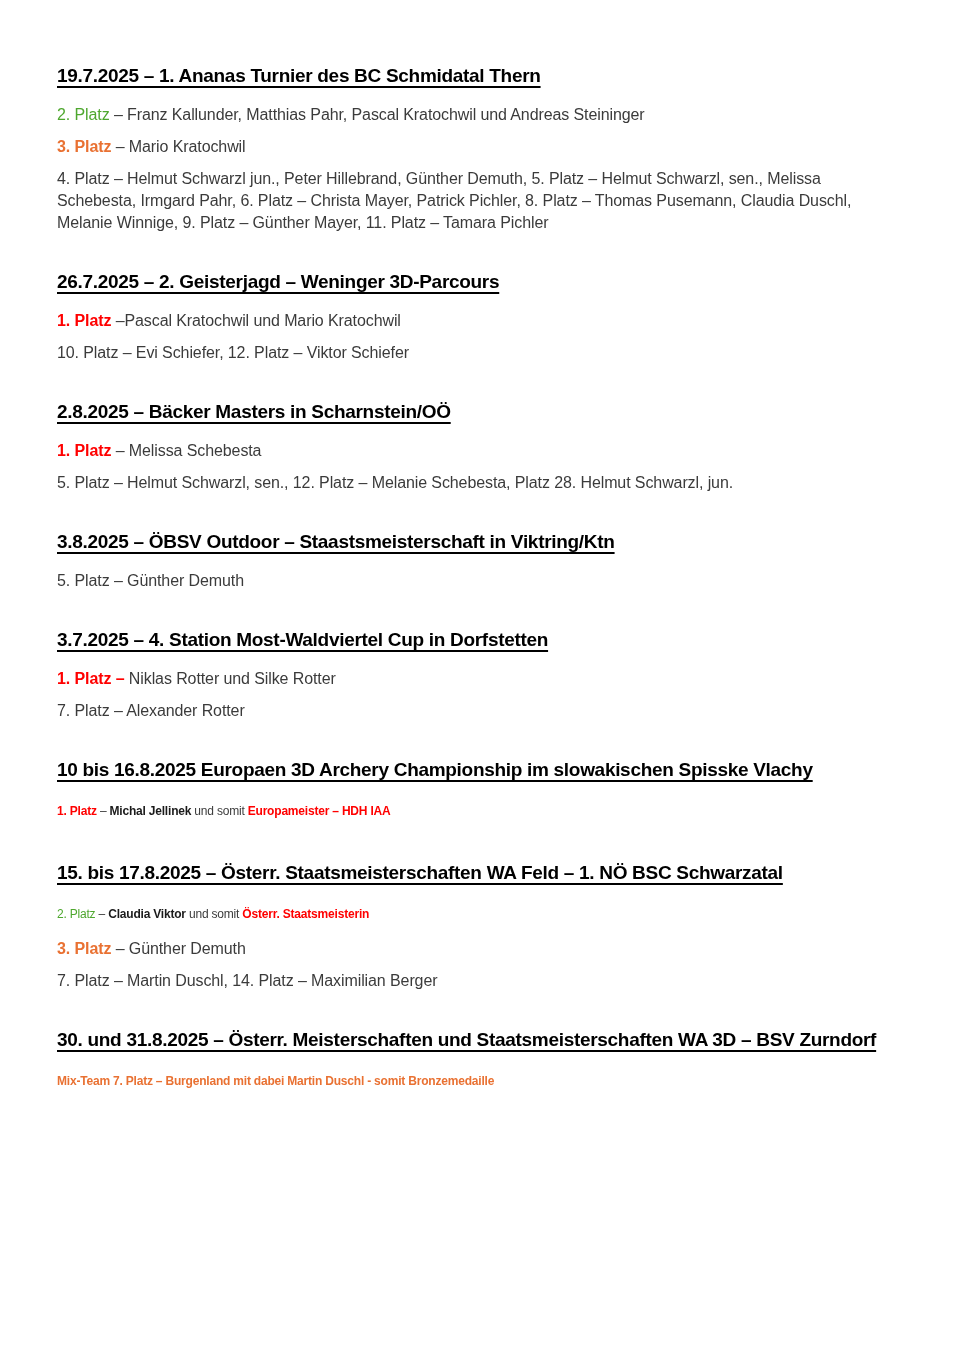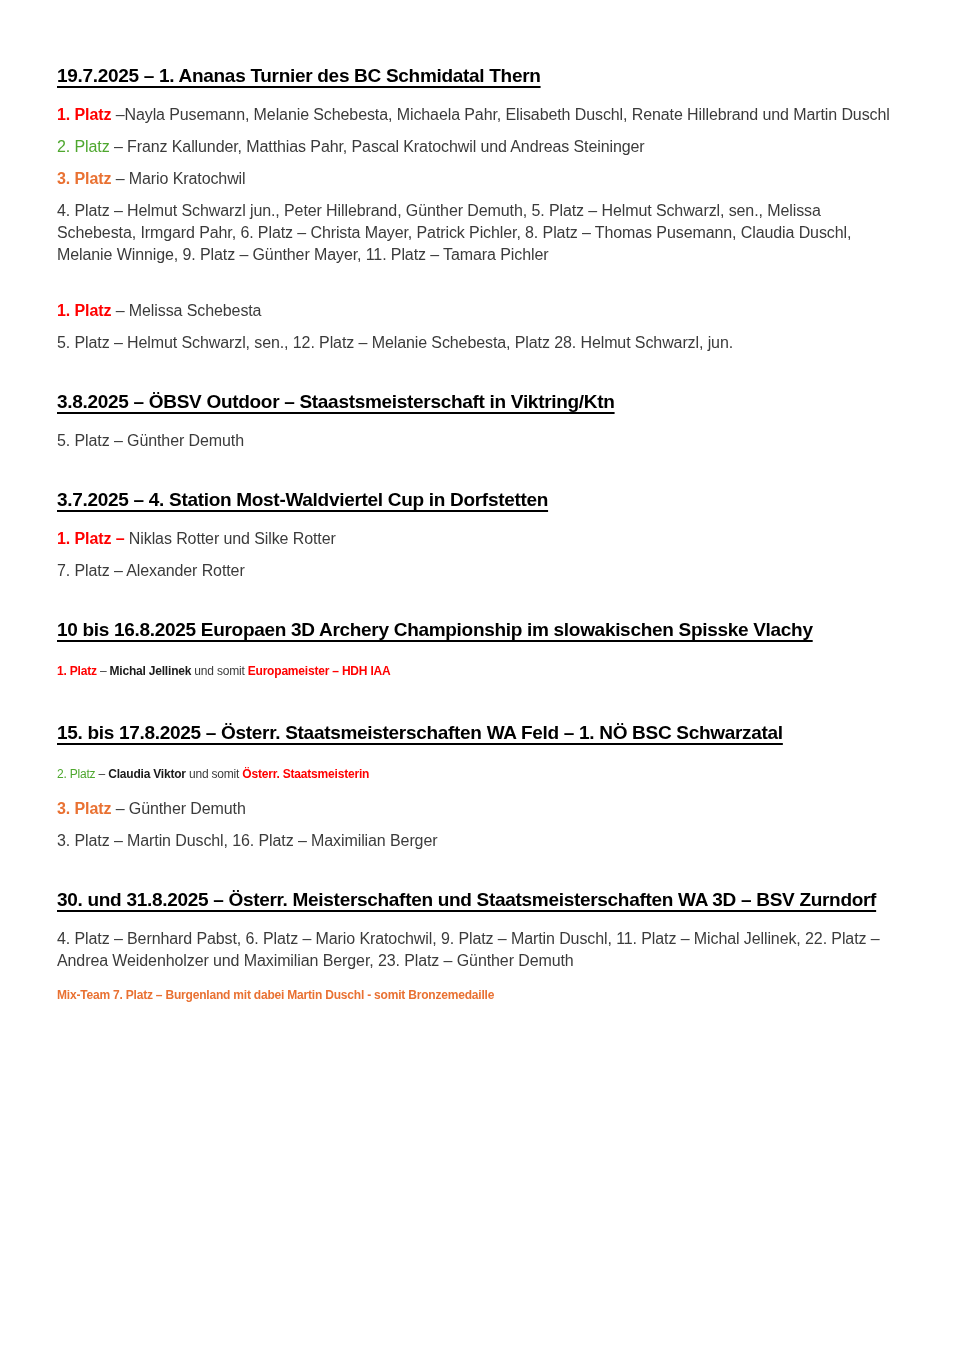--- a/index.html
+++ b/index.html
@@ -52,46 +52,50 @@
   .run.orange-bold { color: var(--orange); font-weight: bold; margin-top: 36px; }
   .run.black-bold { color: #1a1a1a; font-weight: bold; }
 </style>
 </head>
 <body>
 
 <main class="page">
 
 <section class="section">
       <h2 class="heading">19.7.2025 – 1. Ananas Turnier des BC Schmidatal Thern</h2>
-    <p class="para"><span class="run red-bold">1. Platz </span><span class="run plain">–Nayla Pusemann, Melanie Schebesta, Michaela Pahr, Elisabeth Duschl, Renate Hillebrand und Martin Duschl</span></p>
       <p class="para"><span class="run green-bold">2. Platz </span><span class="run plain">– Franz Kallunder, Matthias Pahr, Pascal Kratochwil und Andreas Steininger</span></p>
       <p class="para"><span class="run orange-bold">3. Platz </span><span class="run plain">– Mario Kratochwil</span></p>
       <p class="para"><span class="run plain">4. Platz – Helmut Schwarzl jun., Peter Hillebrand, Günther Demuth, 5. Platz – Helmut Schwarzl, sen., Melissa Schebesta, Irmgard Pahr, 6. Platz – Christa Mayer, Patrick Pichler, 8. Platz – Thomas Pusemann, Claudia Duschl, Melanie Winnige, 9. Platz – Günther Mayer, 11. Platz – Tamara Pichler</span></p>
     </section>
     <section class="section">
+      <h2 class="heading">26.7.2025 – 2. Geisterjagd – Weninger 3D-Parcours</h2>
+    <p class="para"><span class="run red-bold">1. Platz </span><span class="run plain">–Pascal Kratochwil und Mario Kratochwil</span></p>
+      <p class="para"><span class="run plain">10. Platz – Evi Schiefer, 12. Platz – Viktor Schiefer</span></p>
+    </section>
+    <section class="section">
+      <h2 class="heading">2.8.2025 – Bäcker Masters in Scharnstein/OÖ</h2>
     <p class="para"><span class="run red-bold">1. Platz </span><span class="run plain">– Melissa Schebesta</span></p>
       <p class="para"><span class="run plain">5. Platz – Helmut Schwarzl, sen., 12. Platz – Melanie Schebesta, Platz 28. Helmut Schwarzl, jun.</span></p>
     </section>
     <section class="section">
       <h2 class="heading">3.8.2025 – ÖBSV Outdoor – Staastsmeisterschaft in Viktring/Ktn</h2>
     <p class="para"><span class="run plain">5. Platz – Günther Demuth</span></p>
     </section>
     <section class="section">
       <h2 class="heading">3.7.2025 – 4. Station Most-Waldviertel Cup in Dorfstetten</h2>
     <p class="para"><span class="run red-bold">1. Platz – </span><span class="run plain">Niklas Rotter und Silke Rotter</span></p>
       <p class="para"><span class="run plain">7. Platz – Alexander Rotter</span></p>
     </section>
     <section class="section">
       <h2 class="heading">10 bis 16.8.2025 Europaen 3D Archery Championship im slowakischen Spisske Vlachy</h2>
     <p class="para para-large"><span class="run red-bold">1. Platz</span><span class="run plain"> – </span><span class="run black-bold">Michal Jellinek</span><span class="run plain"> und somit </span><span class="run red-bold">Europameister – HDH IAA</span></p>
     </section>
     <section class="section">
       <h2 class="heading">15. bis 17.8.2025 – Österr. Staatsmeisterschaften WA Feld – 1. NÖ BSC Schwarzatal</h2>
     <p class="para para-large"><span class="run green-bold">2. Platz</span><span class="run plain"> – </span><span class="run black-bold">Claudia Viktor</span><span class="run plain"> und somit </span><span class="run red-bold">Österr. Staatsmeisterin</span></p>
       <p class="para"><span class="run orange-bold">3. Platz </span><span class="run plain">– Günther Demuth</span></p>
-      <p class="para"><span class="run plain">3. Platz – Martin Duschl, 16. Platz – Maximilian Berger</span></p>
+      <p class="para"><span class="run plain">7. Platz – Martin Duschl, 14. Platz – Maximilian Berger</span></p>
     </section>
     <section class="section">
       <h2 class="heading">30. und 31.8.2025 – Österr. Meisterschaften und Staatsmeisterschaften WA 3D – BSV Zurndorf</h2>
-    <p class="para"><span class="run plain">4. Platz – Bernhard Pabst, 6. Platz – Mario Kratochwil, 9. Platz – Martin Duschl, 11. Platz – Michal Jellinek, 22. Platz – Andrea Weidenholzer und Maximilian Berger, 23. Platz – Günther Demuth</span></p>
       <p class="para para-large"><span class="run orange-bold">Mix-Team 7. Platz – Burgenland mit dabei Martin Duschl - somit Bronzemedaille</span></p>
     </section>
   </main>
 
 </body></html>

